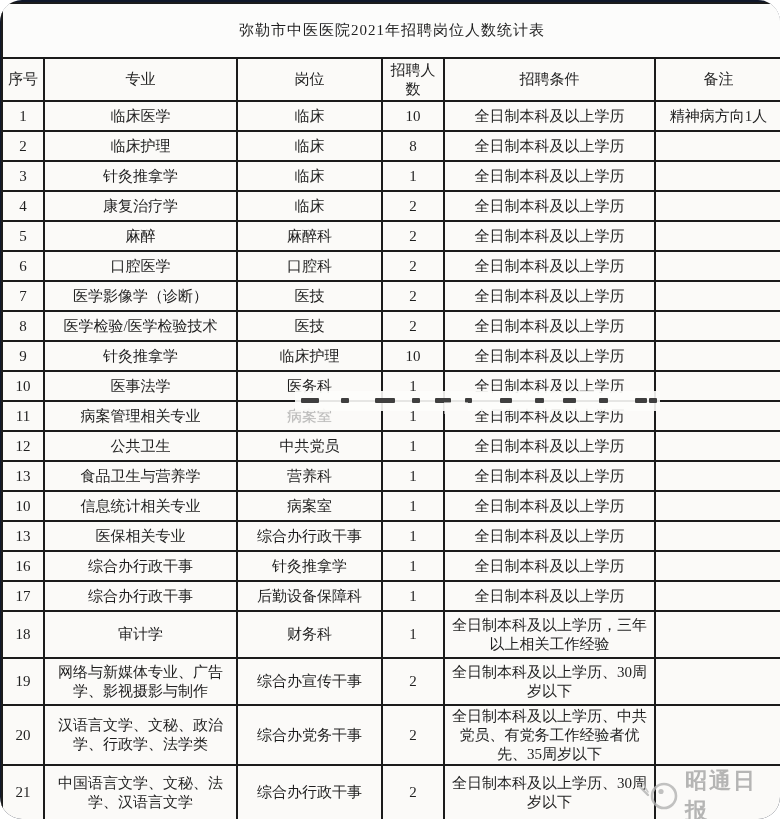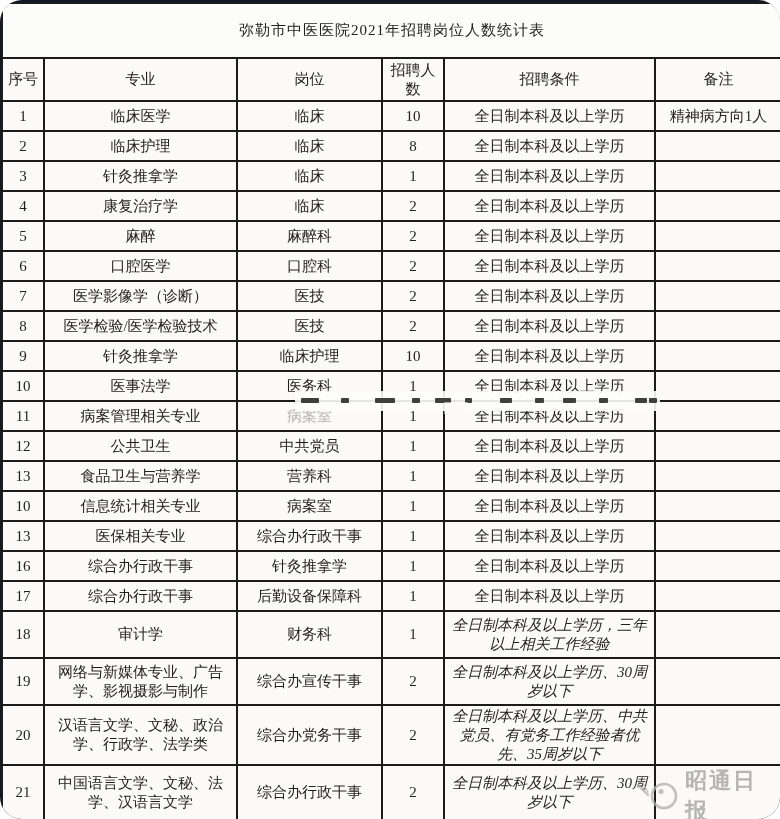--- a/index.html
+++ b/index.html
@@ -34,21 +34,21 @@
     border-left:none;
     font-size:21px;
     font-weight:bold;
     letter-spacing:1px;
     background:#fcfcfb;
   }
   tr.header-row th{height:39px;}
   td.cell-count{font-size:14px;}
   td.cell-no{font-size:14px;}
   td.cell-remark{font-size:14px;}
-  td.left{text-align:left;font-style:italic;}
+  td.left{text-align:left;}
   td.faded-text{color:#8a8a8a;opacity:.55;text-shadow:0 0 1px #bdbdbd;}
   
   .smudge{
     position:absolute;left:295px;top:391px;width:365px;height:20px;
     background:rgba(253,253,251,0.9);
     z-index:3;pointer-events:none;
   }
   .smudge i{
     position:absolute;top:7px;height:5px;
     background:#3f3f3f;border-radius:1px;

